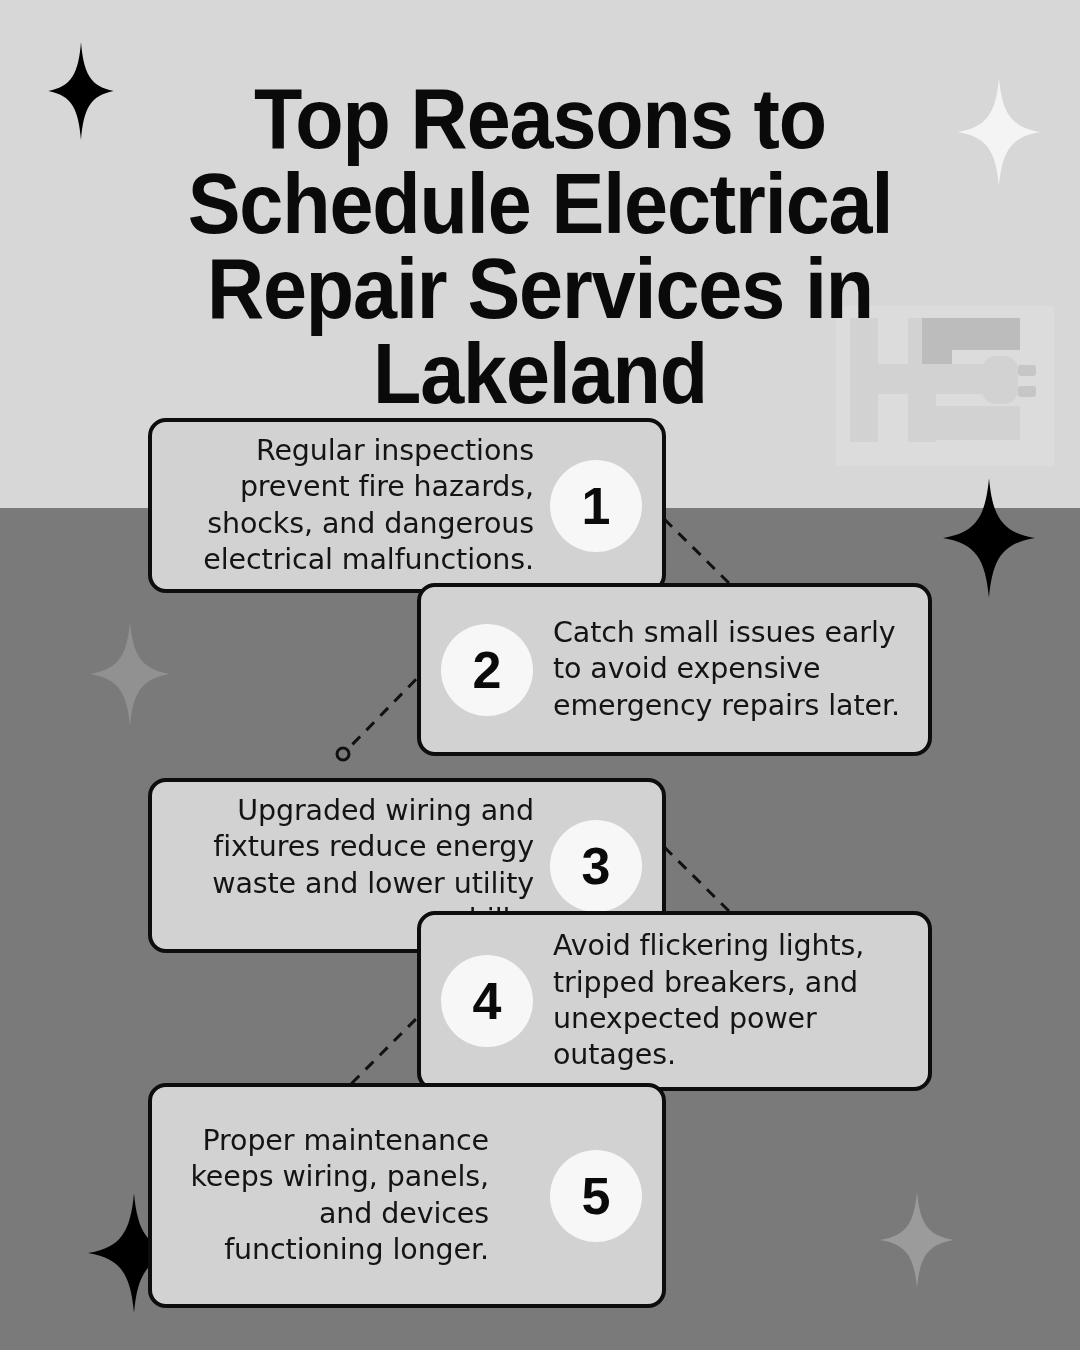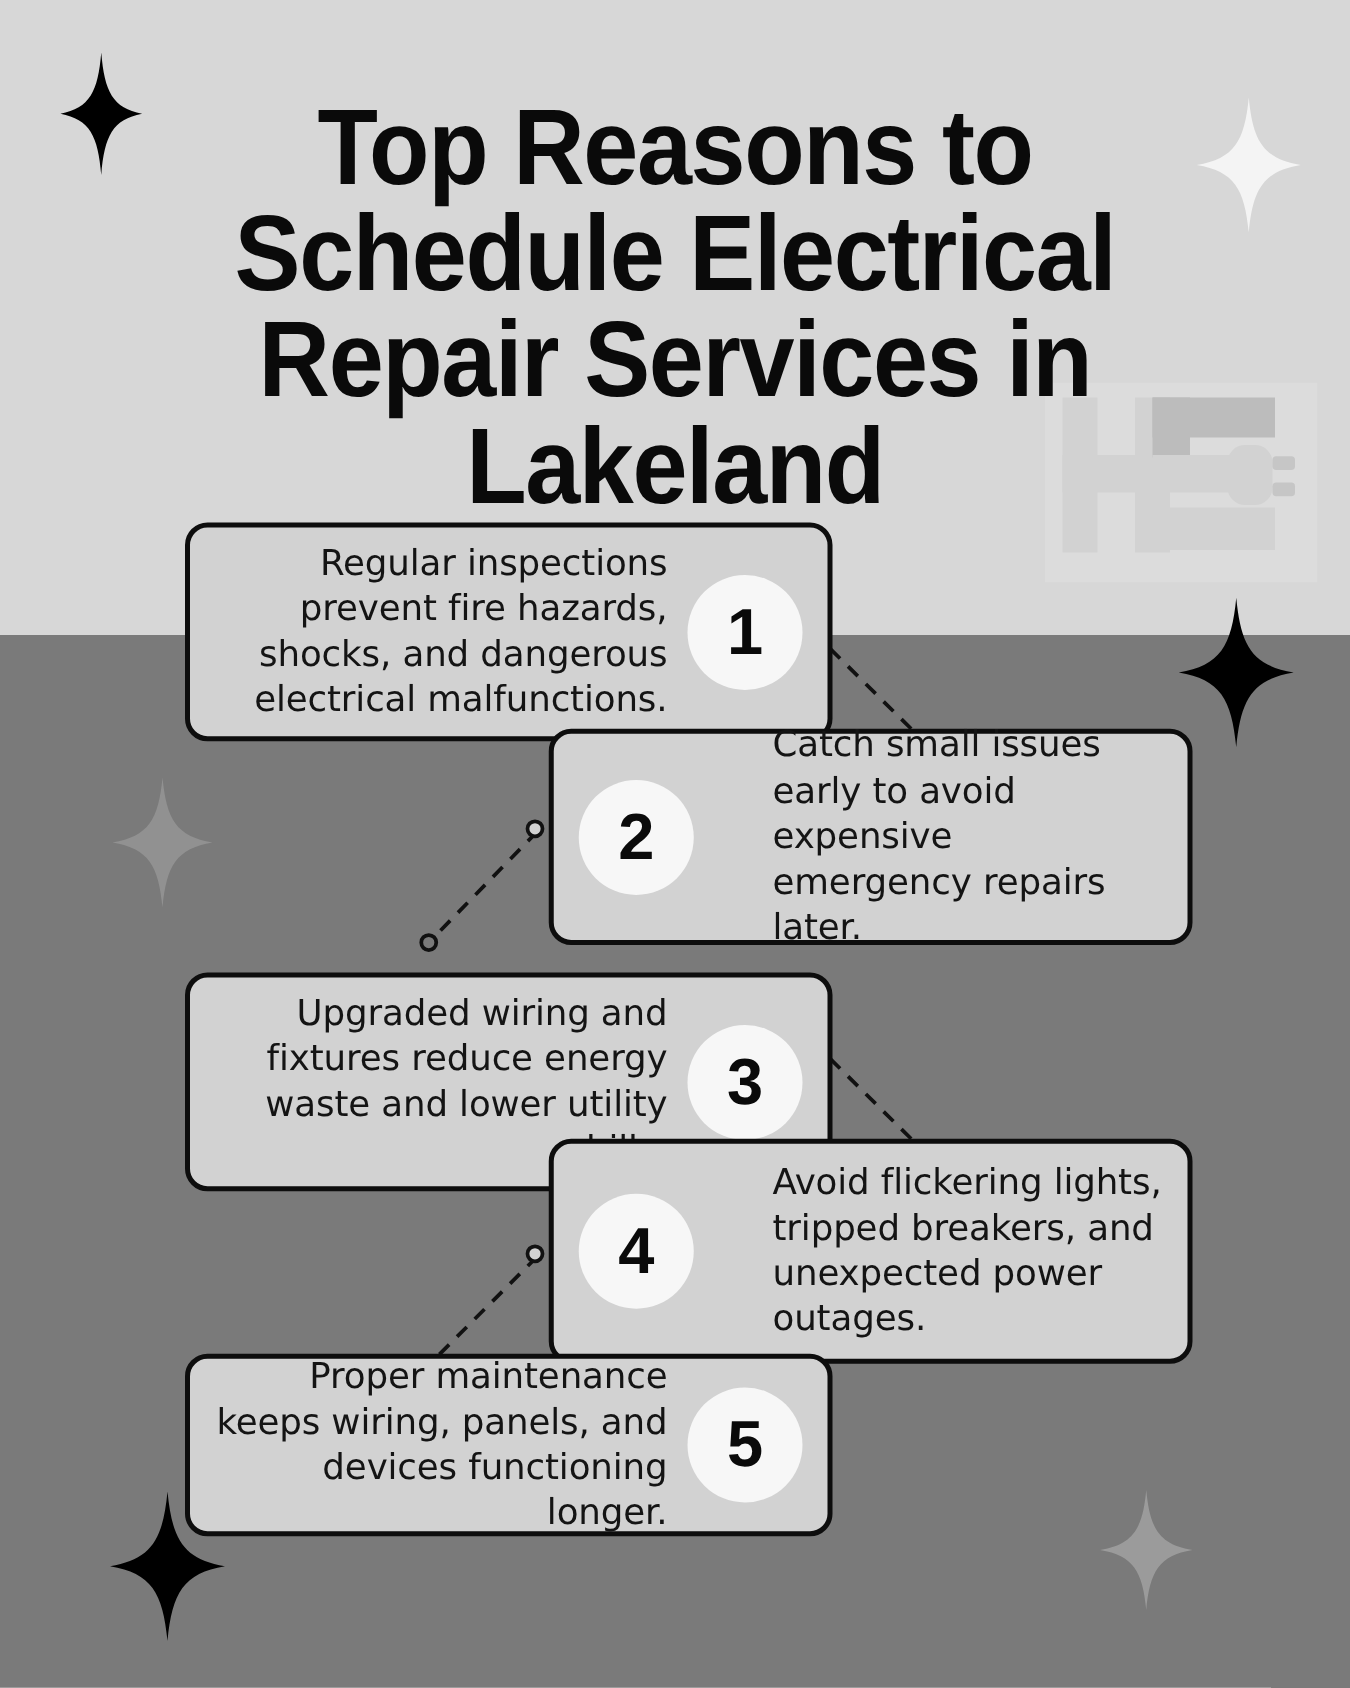--- a/index.html
+++ b/index.html
@@ -78,21 +78,21 @@
     position: absolute;
     box-sizing: border-box;
     background: #d2d2d2;
     border: 4px solid #0d0d0d;
     border-radius: 18px;
     display: flex;
     align-items: center;
     padding: 32px 20px;
   }
   .card.left  { left: 148px; }
-  .card.right { left: 439px; gap: 43px; }
+  .card.right { left: 417px; }
 
   .card-text {
     flex: 1 1 auto;
     font-family: "DejaVu Sans", sans-serif;
     font-size: 28.5px;
     line-height: 1.28;
     color: #141414;
     letter-spacing: -0.1px;
   }
   .card.left  .card-text { text-align: right; padding-right: 12px; }
@@ -232,18 +232,18 @@
   <div class="card left" style="top:746px; width:518px; height:175px; z-index:7;margin-top:32px;">
     <div class="card-text">Upgraded wiring and fixtures reduce energy waste and lower utility bills.</div>
     <div class="badge">3</div>
   </div>
 
   <div class="card right" style="top:911px; width:515px; height:180px; z-index:8;align-items:center;">
     <div class="card-text">Avoid flickering lights, tripped breakers, and unexpected power outages.</div>
     <div class="badge">4</div>
   </div>
 
-  <div class="card left" style="top:1083px; width:518px; height:146px; z-index:9;">
+  <div class="card left" style="top:1083px; width:518px; height:225px; z-index:9;gap:45px;">
     <div class="card-text">Proper maintenance keeps wiring, panels, and devices functioning longer.</div>
     <div class="badge">5</div>
   </div>
 
 </div>
 
 </body></html>

